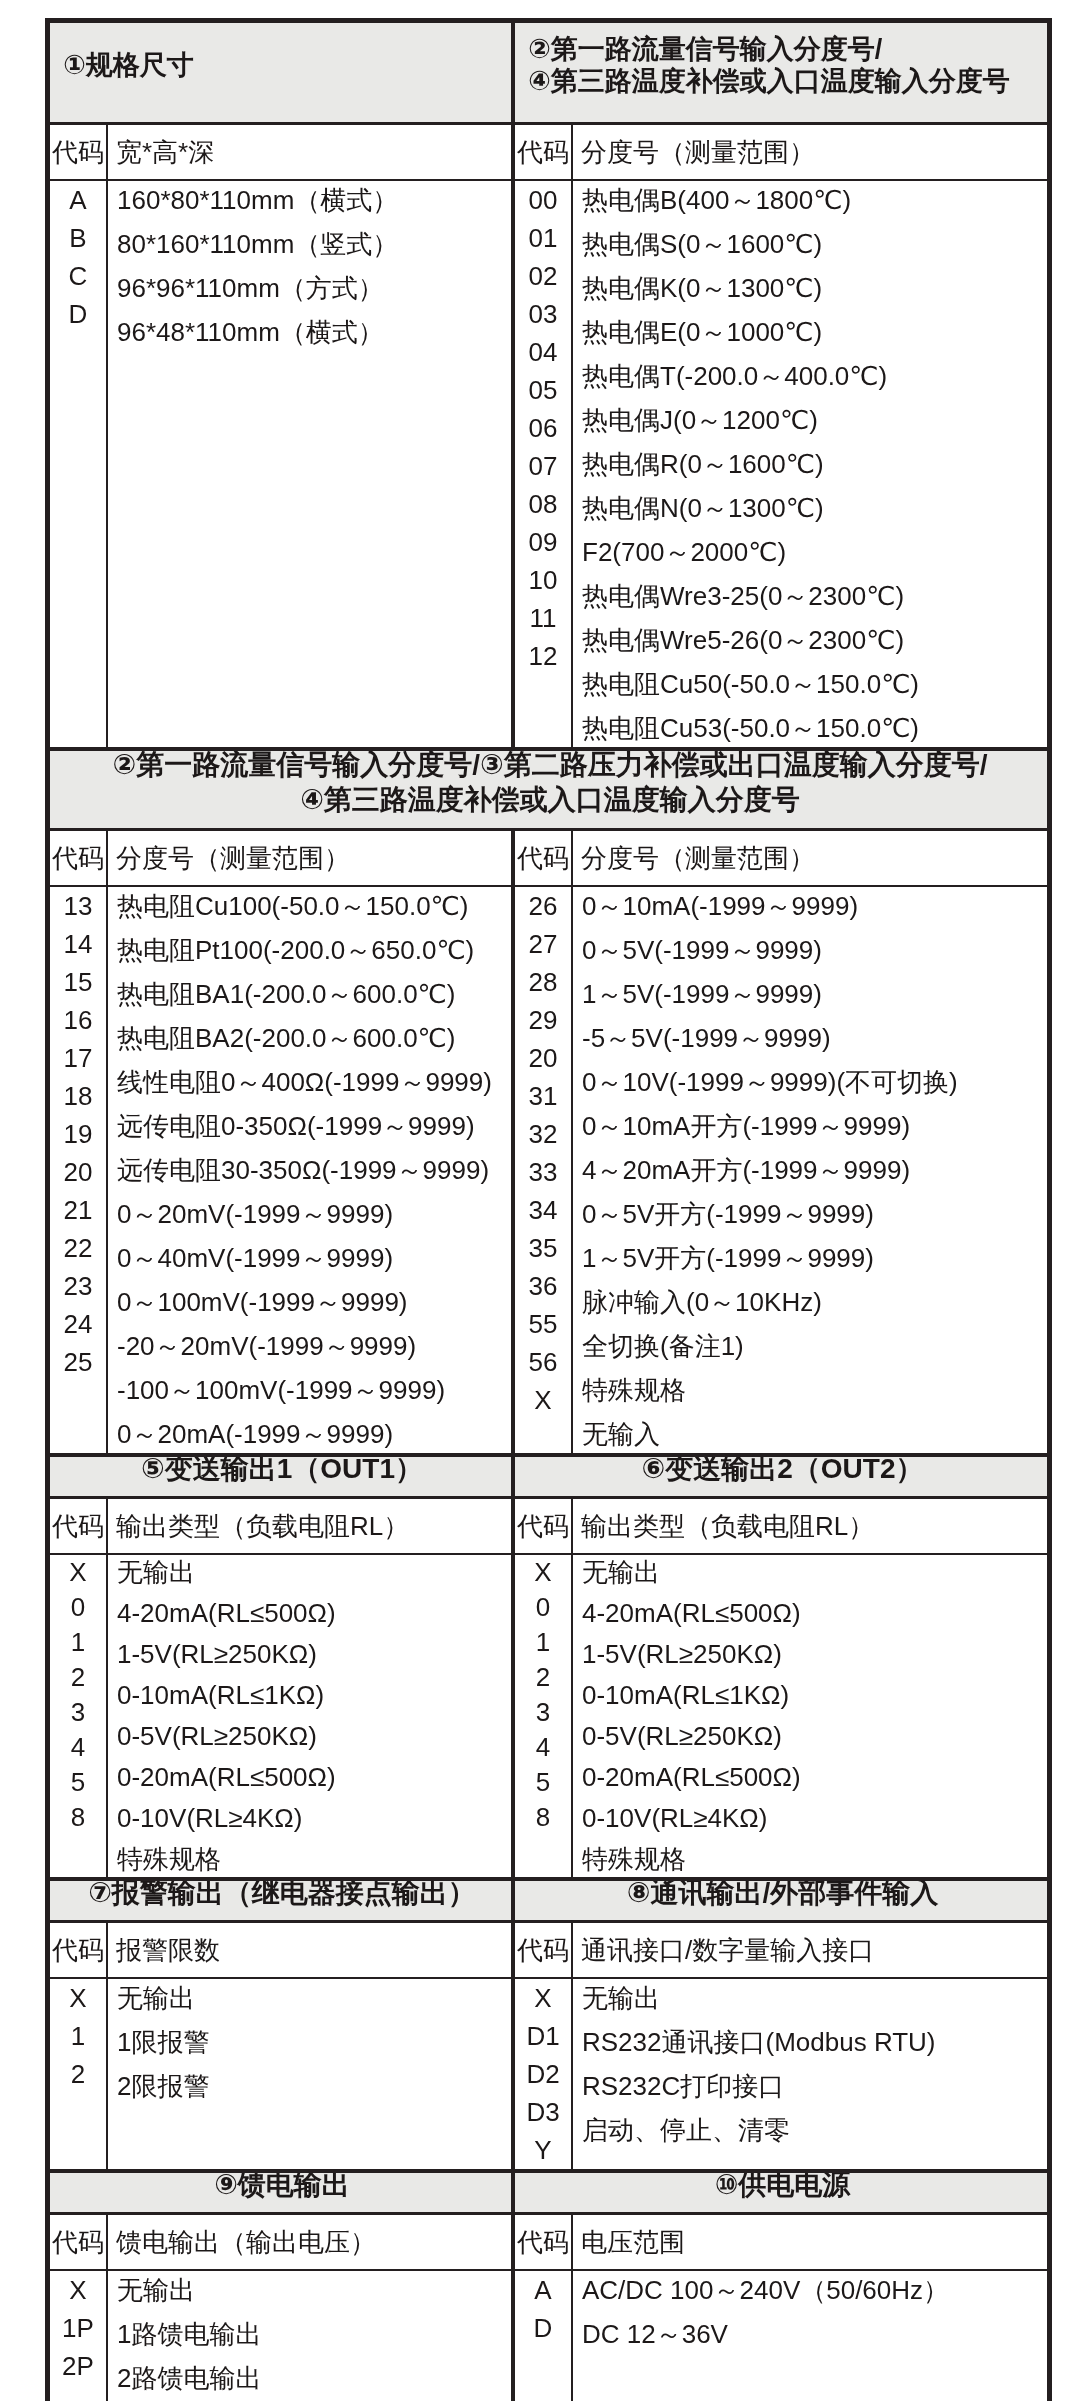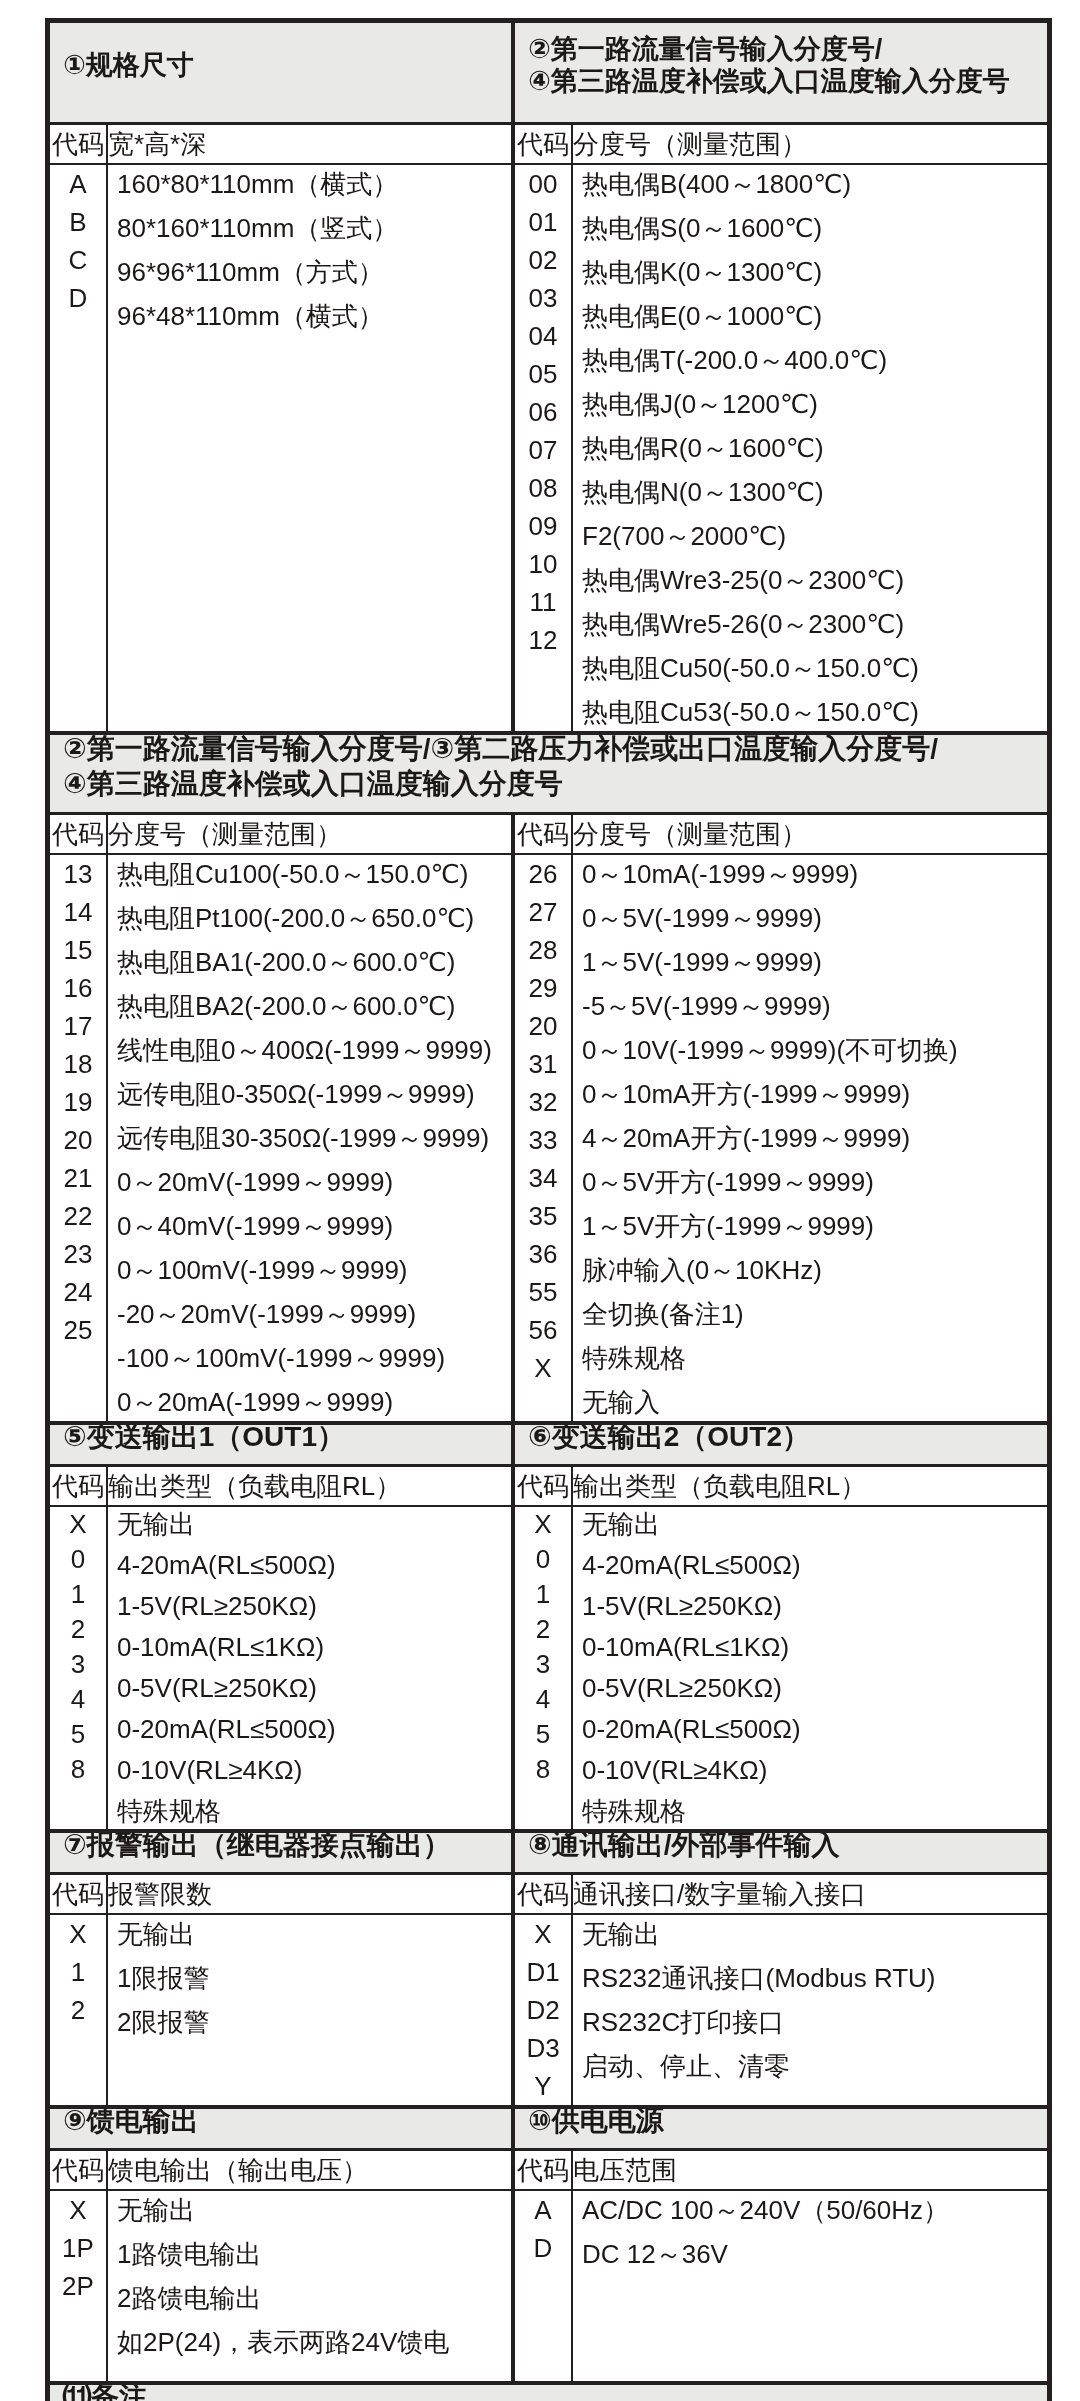--- a/index.html
+++ b/index.html
@@ -4,40 +4,40 @@
 <style>
   :root{ --bd:#241f20; --band:#e9e9e7; --txt:#1c1818; }
   *{ box-sizing:border-box; margin:0; padding:0; }
   html,body{ width:1080px; background:#ffffff; }
   body{ height:2401px; position:relative; color:var(--txt);
         font-family:"Liberation Sans","DejaVu Sans",sans-serif; }
   .sheet{ position:absolute; left:45px; top:18px; }
   .otable{ width:1007px; border:5px solid var(--bd); background:#fff; }
 
   .block{ display:flex; align-items:stretch; }
-  .block + .block{ border-top:4px solid var(--bd); }
+  .block + .block{ border-top:4px solid var(--bd);text-align:center; }
   .block.vert{ display:block; }
   .body2{ display:flex; align-items:stretch; }
 
   .half{ display:flex; flex-direction:column; min-width:0; }
   .half.left{ width:465px; border-right:4px solid var(--bd); }
   .half.right{ flex:1; }
 
   .band{ background:var(--band); border-bottom:3px solid var(--bd);
          display:flex; flex-direction:column; justify-content:center;
          padding:2px 10px 17px 13px; font-weight:bold; overflow:hidden; }
   .band .line{ line-height:32px; font-size:27px; white-space:nowrap; }
   .s1 .band{ height:102px; }
   .s2 > .band{ height:80px; }
   .s2 > .band .line{ font-size:28px; line-height:35px; }
   .s3 .band,.s4 .band,.s5 .band,.s6 > .band{ height:42px; }
   .s3 .band .line,.s4 .band .line,.s5 .band .line,.s6 .band .line{ font-size:28px; }
 
-  .hdr{ display:flex; align-items:stretch; height:40px; border-bottom:2px solid var(--bd);
-        font-size:26px; }
+  .hdr{ display:flex; align-items:stretch; height:56px; border-bottom:2px solid var(--bd);
+        font-size:26px;gap:8px; }
   .hdr .hcode{ width:58px; border-right:2px solid var(--bd); display:flex;
                align-items:center; justify-content:center; }
   .hdr .hlbl{ flex:1; display:flex; align-items:center; white-space:nowrap; overflow:hidden; }
 
   .data{ flex:1; display:flex; align-items:stretch; min-height:0; }
   .codecol{ width:58px; border-right:2px solid var(--bd); display:flex; flex-direction:column; }
   .lblcol{ flex:1; display:flex; flex-direction:column; min-width:0;gap:6px; }
   .cell{ height:38px; display:flex; align-items:center; font-size:26px; white-space:nowrap; }
   .codecol .cell{ justify-content:center; }
   .lblcol .cell{ padding-left:9px; overflow:hidden; }

